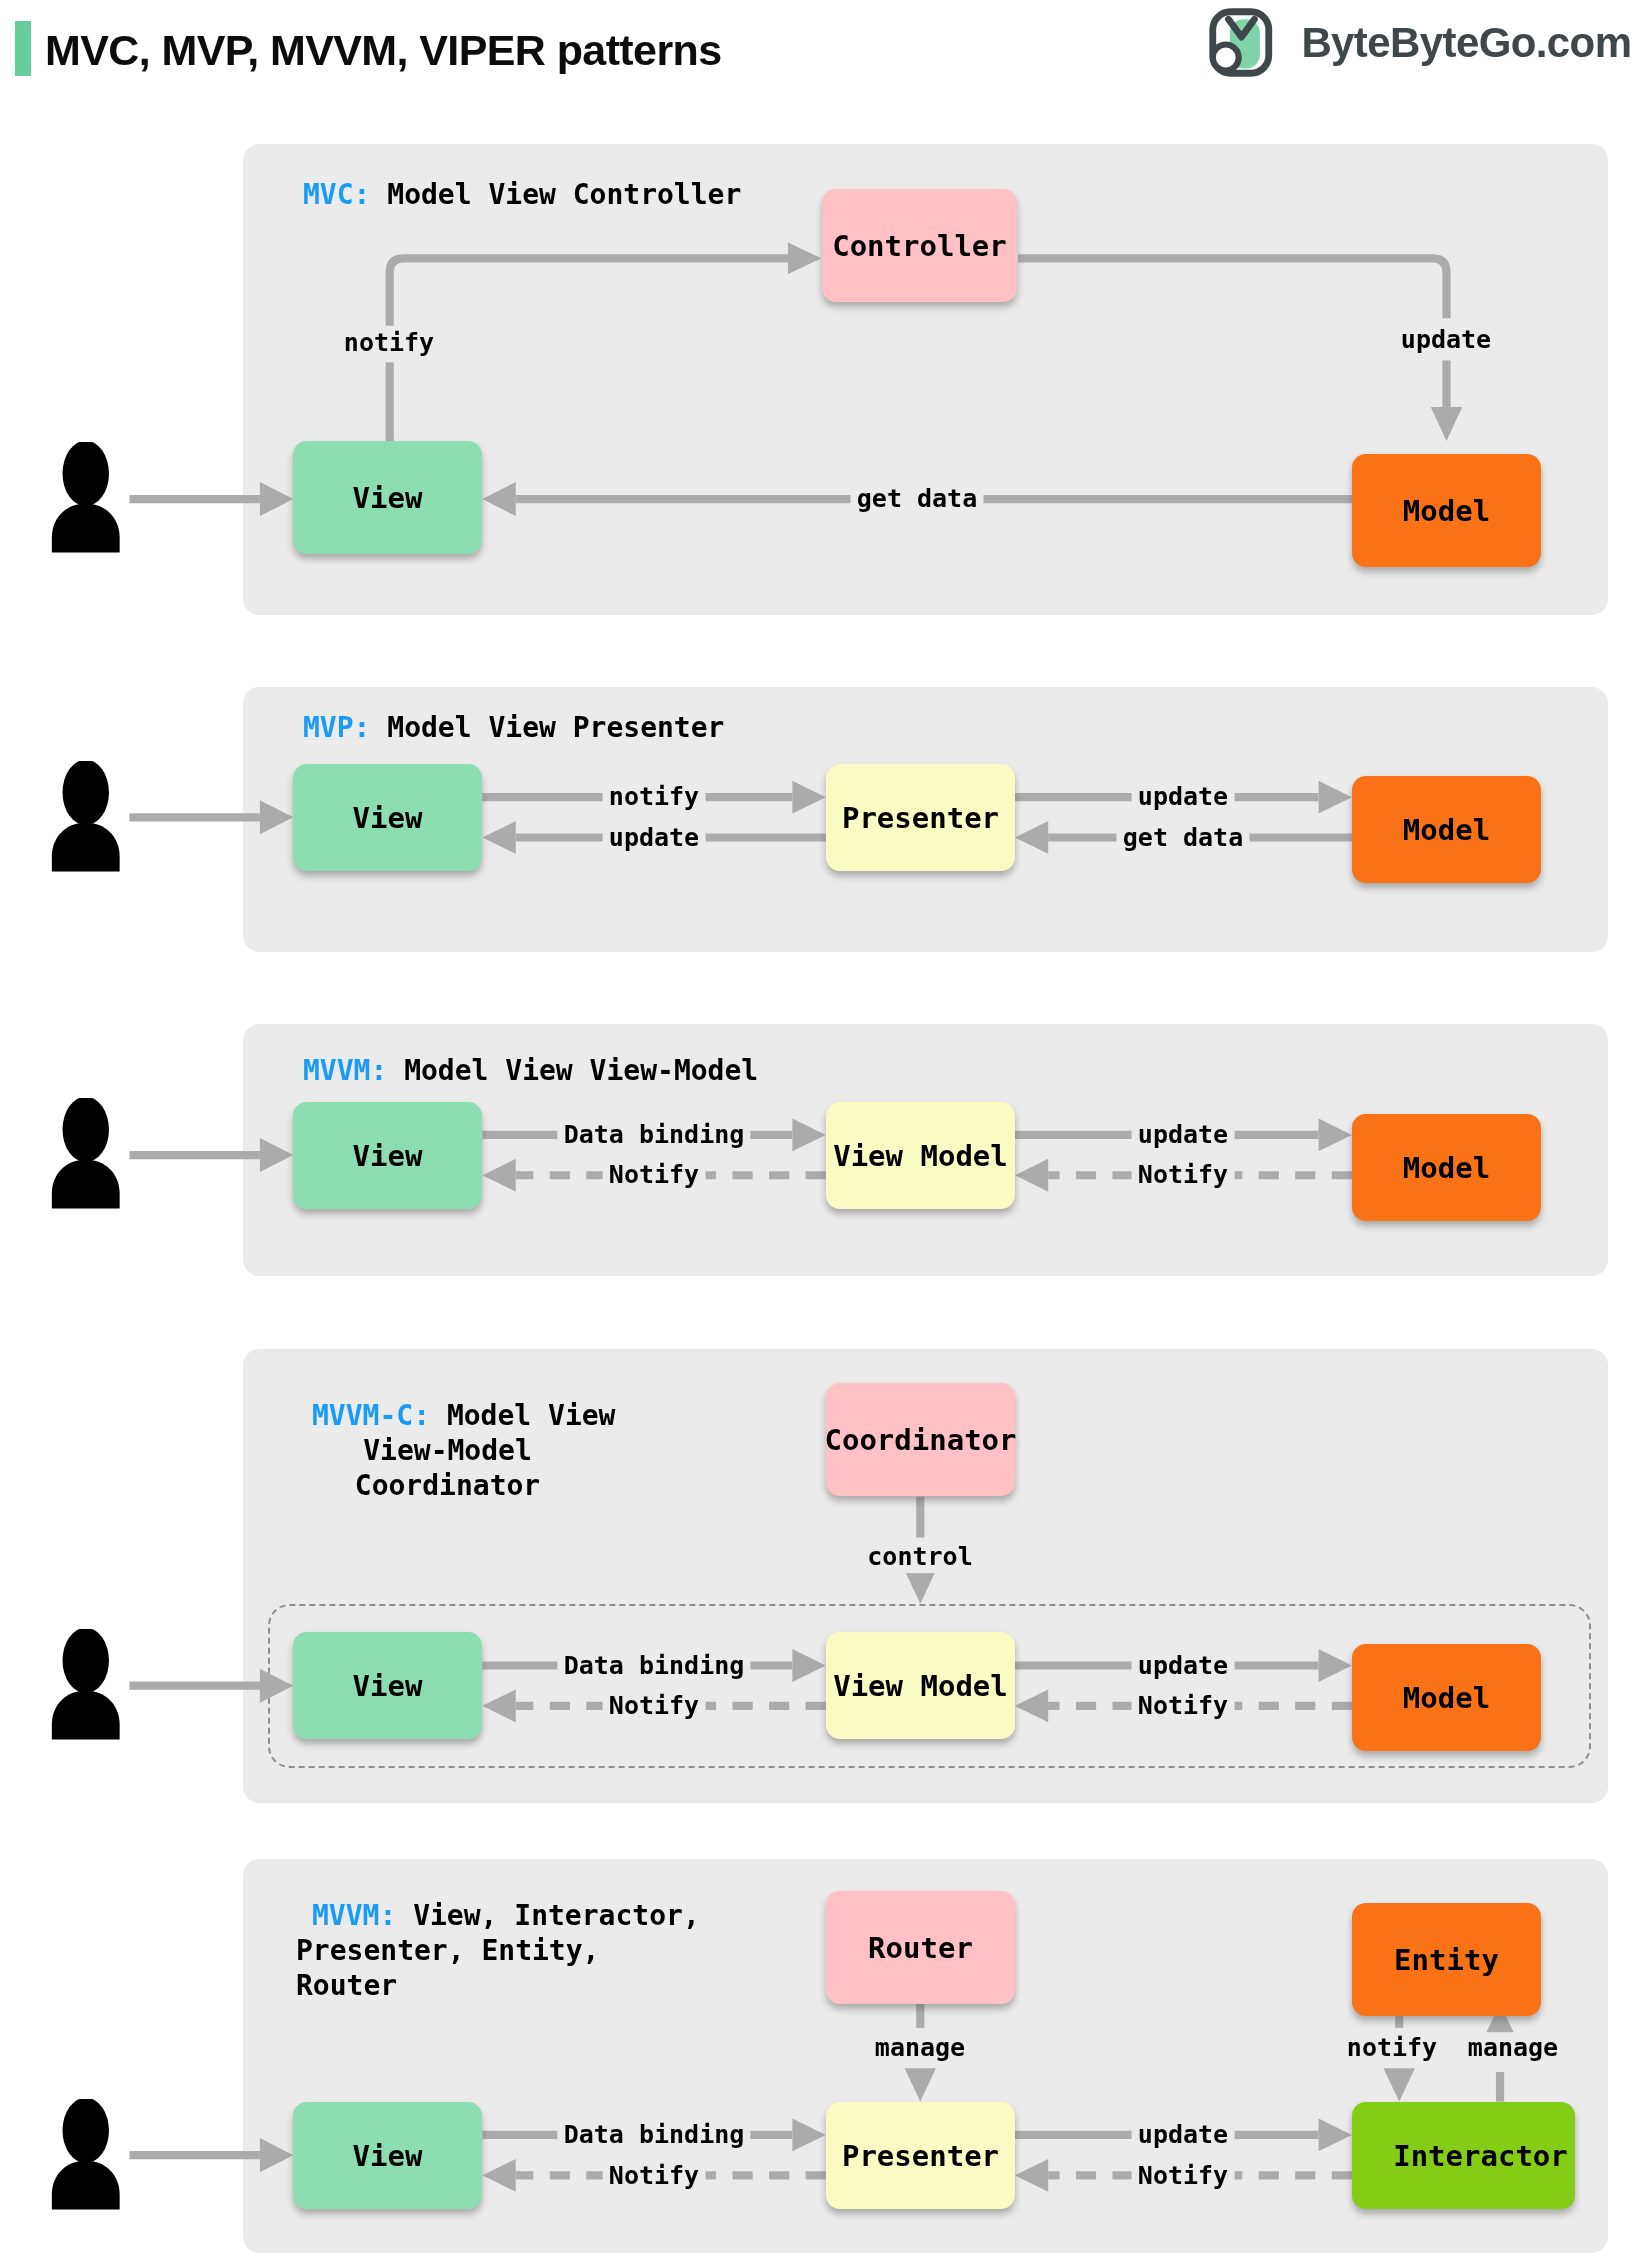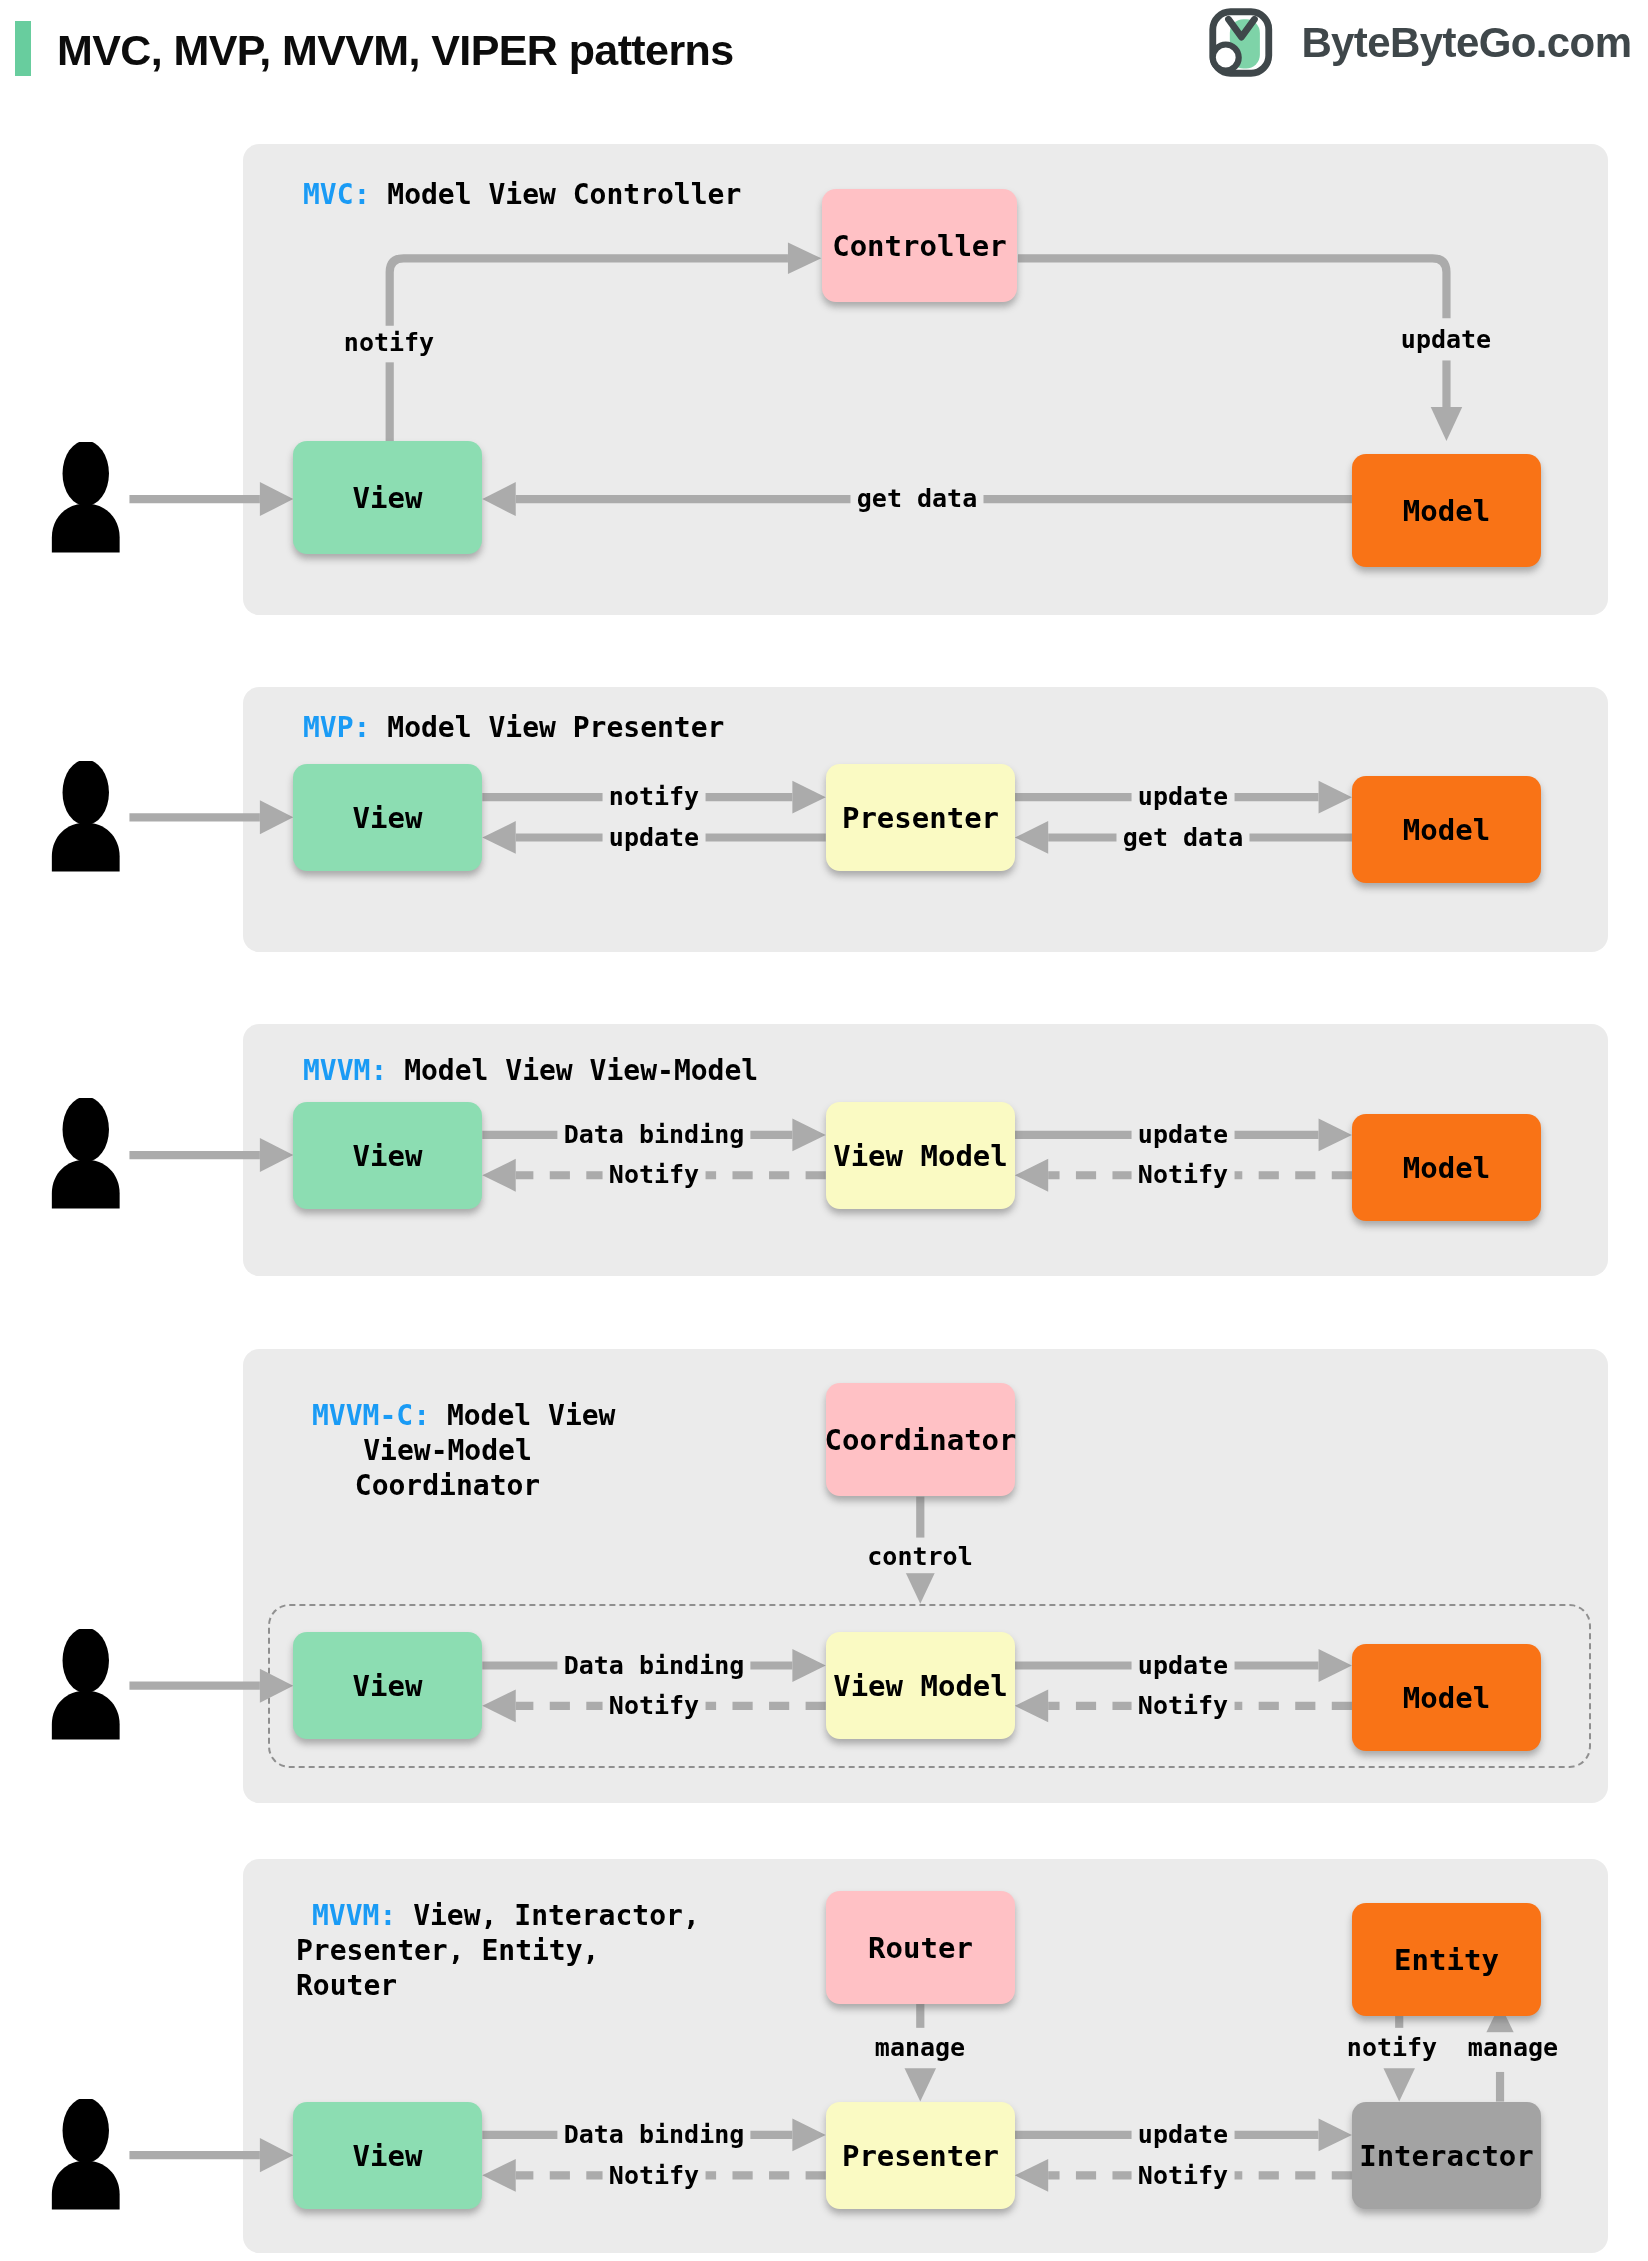--- a/index.html
+++ b/index.html
@@ -3,21 +3,21 @@
 <meta charset="utf-8">
 <style>
   html,body{margin:0;padding:0;background:#ffffff;}
   .canvas{position:relative;width:1649px;height:2261px;background:#ffffff;overflow:hidden;
           font-family:"DejaVu Sans Mono","Liberation Mono",monospace;}
 
   
   .title-bar{position:absolute;left:15px;top:21.4px;width:16.4px;height:55px;background:#68CD9E;}
   .page-title{position:absolute;left:45px;top:23px;height:55px;display:flex;align-items:center;
               font-family:"Liberation Sans","DejaVu Sans",sans-serif;font-size:43px;font-weight:600;
-              letter-spacing:-0.6px;color:#0c0c0c;white-space:nowrap;margin-left:12px;}
+              letter-spacing:-0.6px;color:#0c0c0c;white-space:nowrap;}
   .logo{position:absolute;right:17.6px;top:3.8px;height:79px;display:flex;align-items:center;gap:22px;}
   .logo-text{font-family:"Liberation Sans","DejaVu Sans",sans-serif;font-size:42px;font-weight:700;
              color:#3F474A;letter-spacing:-0.6px;white-space:nowrap;}
 
   
   .panel{position:absolute;left:243px;width:1365px;background:#EBEBEB;border-radius:16.4px;}
   #panel-mvc   {top:144px;height:471px;}
   #panel-mvp   {top:687px;height:265px;}
   #panel-mvvm  {top:1024px;height:252px;}
   #panel-mvvmc {top:1349px;height:454px;}
@@ -30,21 +30,21 @@
   .hdr-block .tag{color:#1A9BF5;margin-left:16px;}
   .hdr-line-left{text-align:left;white-space:nowrap;}
   .hdr-line-center{text-align:center;}
   .hdr-line-right{text-align:left;}
 
   
   .box{position:absolute;border-radius:14px;display:flex;align-items:center;justify-content:center;
        font-size:29px;font-weight:700;color:#000;z-index:3;
        filter:drop-shadow(0 5px 3.8px rgba(90,90,90,.45));white-space:nowrap;}
   .green{background:#8CDDB2;} .pink{background:#FFC1C5;} .purple{background:#f97316;margin-top:12px;}
-  .yellow{background:#FAFAC3;} .magenta{background:#a3a3a3;}
+  .yellow{background:#FAFAC3;} .magenta{background:#84cc16;padding-left:34px;}
 
   
   .albl{position:absolute;transform:translate(-50%,-50%);font-size:25px;font-weight:700;color:#000;
         background:#EBEBEB;padding:1.3px 6.3px;white-space:nowrap;z-index:5;}
 
   
   .arrows{position:absolute;left:0;top:0;z-index:2;pointer-events:none;}
   .person{position:absolute;z-index:3;}
   .dashed-scope{position:absolute;left:268px;top:1604px;width:1323px;height:164px;box-sizing:border-box;
                 border:2.5px dashed #8f8f8f;border-radius:21.4px;z-index:1;}

